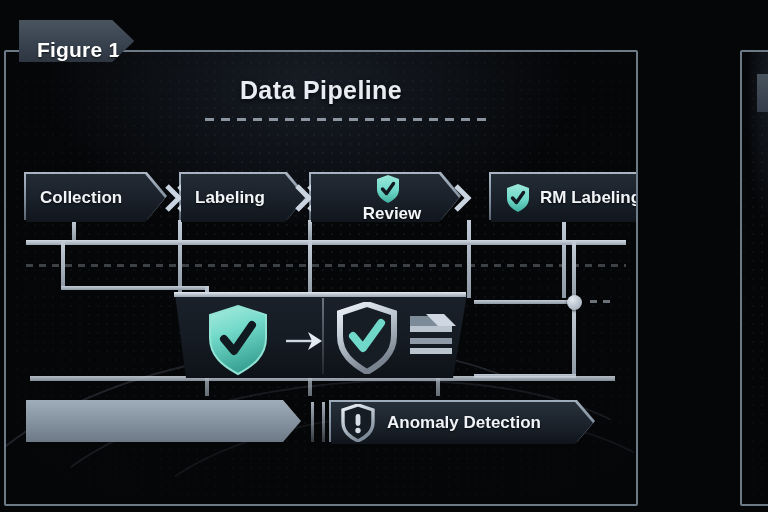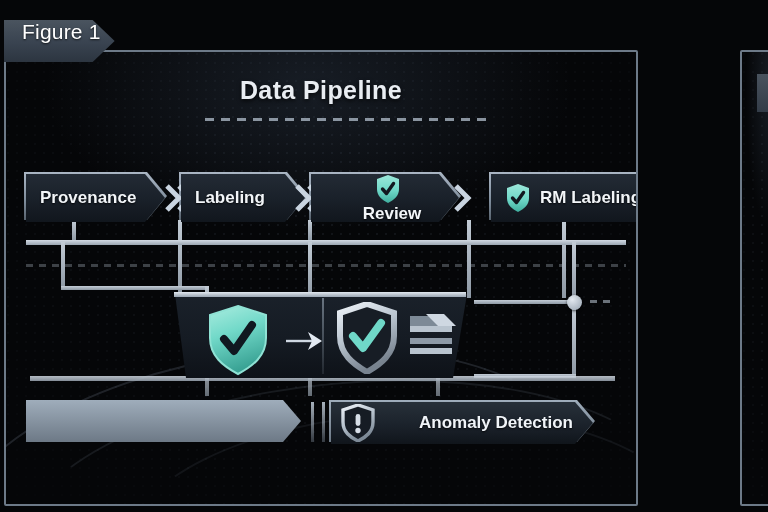--- a/index.html
+++ b/index.html
@@ -30,24 +30,24 @@
   #main-panel{left:4px;top:50px;width:630px;height:452px;}
   #side-panel{left:740px;top:50px;width:60px;height:452px;}
 
   .panel-inner{position:absolute;inset:0;z-index:3;}
 
   
   .arc{position:absolute;border-radius:50%;border:2px solid rgba(150,168,188,.16);
        border-color:rgba(150,168,188,.18) transparent transparent transparent;}
 
   
-  #figure-banner{position:absolute;left:4px;top:20px;height:42px;
-      display:flex;align-items:flex-start;padding:0 14px 0 18px;
+  #figure-banner{position:absolute;left:19px;top:20px;height:42px;
+      display:flex;align-items:flex-end;padding:0 14px 0 18px;
       background:linear-gradient(180deg,#4a545f 0%,#394350 55%,#2c3540 100%);
-      color:#fff;font-weight:normal;font-size:21px;letter-spacing:.2px;
+      color:#fff;font-weight:bold;font-size:21px;letter-spacing:.2px;
       clip-path:polygon(0 0, calc(100% - 22px) 0, 100% 50%, calc(100% - 22px) 100%, 0 100%);
       box-shadow:0 2px 5px rgba(0,0,0,.6);z-index:12;text-shadow:0 1px 2px rgba(0,0,0,.7);}
 
   #side-banner{position:absolute;left:15px;top:22px;width:28px;height:38px;
       background:linear-gradient(180deg,#49535e 0%,#333c48 100%);z-index:12;}
 
   
   #title{position:absolute;left:0;right:0;top:24px;text-align:center;
       color:#e9edf2;font-size:25px;font-weight:bold;letter-spacing:.4px;
       text-shadow:0 2px 4px rgba(0,0,0,.75);z-index:10;}
@@ -151,21 +151,21 @@
       <div class="wire wire-v" style="left:566px;top:190px;height:62px;"></div>
       <div class="wire wire-h" style="left:468px;top:248px;width:102px;"></div>
       <div class="node-dot" style="left:561px;top:243px;"></div>
       <div class="wire wire-v" style="left:566px;top:256px;height:68px;"></div>
       <div class="wire wire-h" style="left:468px;top:322px;width:102px;"></div>
       <div class="dashwire" style="left:584px;top:248px;width:26px;"></div>
       <div class="dashwire" style="left:20px;top:212px;width:600px;opacity:.55;"></div>
 
       <div class="stage-brd" style="left:18px;top:120px;width:143px;"></div>
       <div class="stage" style="left:20px;top:122px;width:139px;">
-        <span class="stage-label">Provenance</span>
+        <span class="stage-label">Collection</span>
       </div>
       <div class="sep" style="left:158px;top:131px;">
         <svg width="34" height="30" viewBox="0 0 34 30">
           <path d="M3 3 L15 15 L3 27" fill="none" stroke="#c9d4e0" stroke-width="5" stroke-linejoin="miter"></path>
           <path d="M15 3 L27 15 L15 27" fill="none" stroke="#c9d4e0" stroke-width="5" stroke-linejoin="miter"></path>
         </svg>
       </div>
 
       <div class="stage-brd" style="left:173px;top:120px;width:128px;"></div>
       <div class="stage" style="left:175px;top:122px;width:124px;">
@@ -267,21 +267,21 @@
       <div class="bus" style="left:24px;top:324px;width:585px;opacity:.85;"></div>
 
       <div class="labelbar-brd" style="left:20px;top:348px;width:275px;"></div>
 
       <div class="tickpair" style="left:305px;top:350px;width:22px;height:40px;">
         <i style="left:0;"></i>
           <i style="left:11px;"></i>
       </div>
 
       <div class="labelbar-brd" style="left:323px;top:348px;width:266px;"></div>
-      <div class="labelbar" style="left:325px;top:350px;width:262px;gap:32px;">
+      <div class="labelbar" style="left:325px;top:350px;width:262px;">
         <span class="shield" style="width:34px;height:38px;margin-right:12px;">
           <svg width="34" height="38" viewBox="0 0 34 38">
             <defs>
                 <linearGradient id="sg2" x1="0" y1="0" x2="0.4" y2="1">
               <stop offset="0" stop-color="#eef3f8"></stop>
                   <stop offset="50%" stop-color="#b9c4cf"></stop>
                   <stop offset="100%" stop-color="#7d8a97"></stop>
             </linearGradient>
               </defs>
             <path d="M17 1 L32 6 V18 C32 28 25 33 17 37 C9 33 2 28 2 18 V6 Z" fill="#161c24" stroke="url(#sg2)" stroke-width="3.4"></path>

